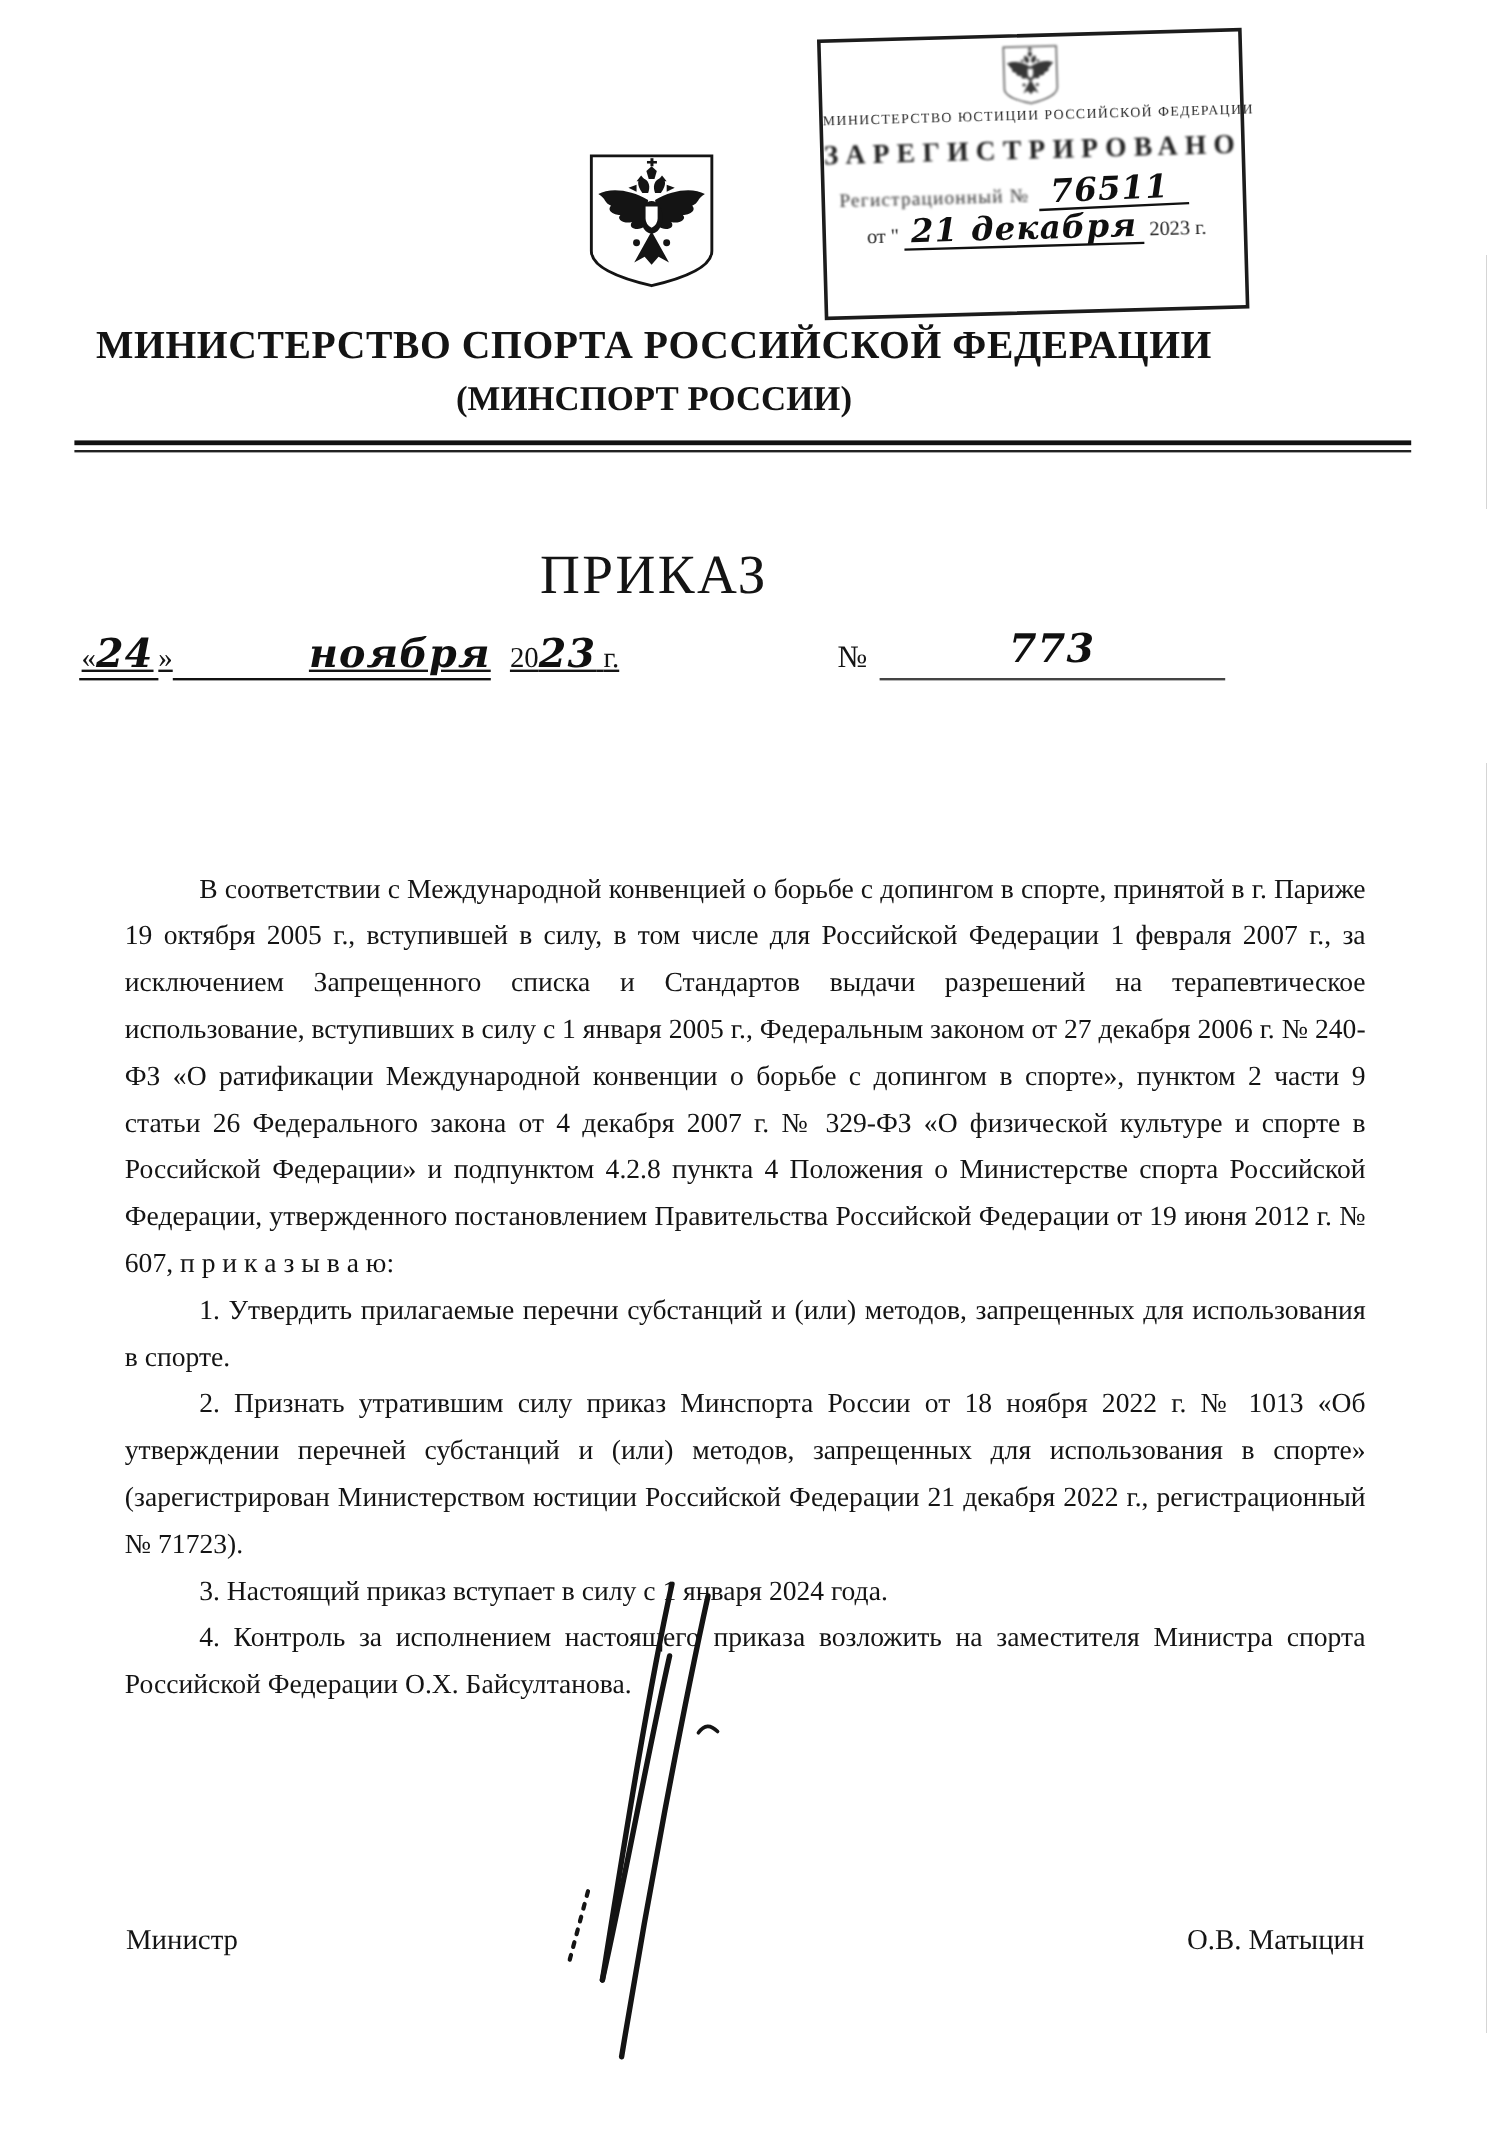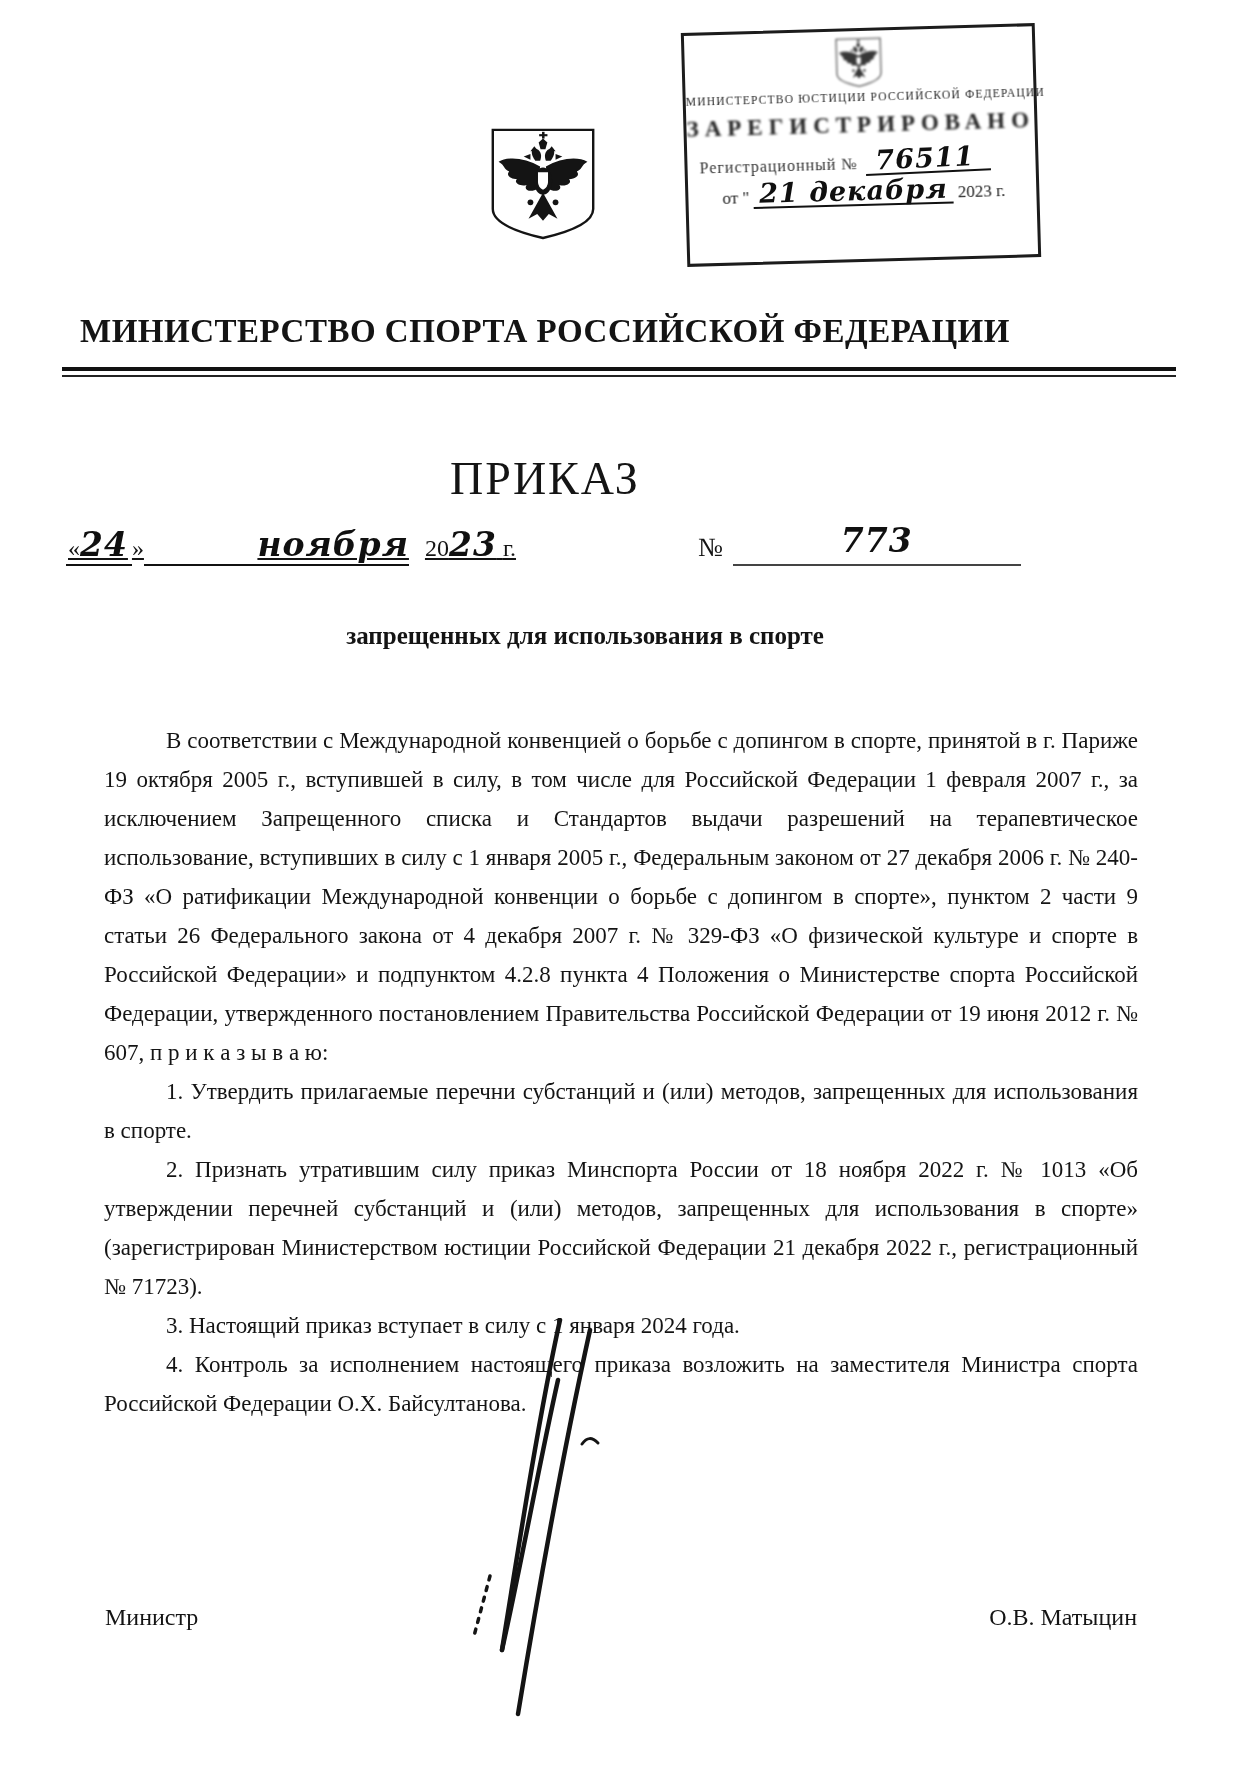--- a/index.html
+++ b/index.html
@@ -39,21 +39,21 @@
     font-family:"DejaVu Serif", serif; font-style:italic; font-weight:bold;
     letter-spacing:1px; color:#101010;
   }
   .hand-lg { font-size:27px; line-height:1; }
   .hand-xl { font-size:33px; line-height:1; }
 
   
   .coa { position:absolute; left:487px; top:126px; width:112px; height:114px; }
   .ministry-name {
     position:absolute; left:64px; top:270px; width:962px; text-align:center;
-    font-weight:bold; font-size:33px; letter-spacing:0.5px; white-space:nowrap;margin-top:43px;
+    font-weight:bold; font-size:33px; letter-spacing:0.5px; white-space:nowrap;
   }
   .ministry-short {
     position:absolute; left:64px; top:317px; width:962px; text-align:center;
     font-weight:bold; font-size:29px;
   }
   .rule {
     position:absolute; left:62px; top:367px; width:1114px; height:4px;
     border-top:4px solid #111; border-bottom:2px solid #222;
   }
   .doc-type {
@@ -130,38 +130,38 @@
       <span class="stamp-date-prefix">от "</span>
       <span class="stamp-date-hand hand hand-lg">21 декабря</span>
       <span class="stamp-date-tail">2023 г.</span>
     </span>
   </div>
 
   <svg class="coa" viewBox="0 0 116 118">
       <use href="#coa"></use>
     </svg>
   <div class="ministry-name">МИНИСТЕРСТВО СПОРТА РОССИЙСКОЙ ФЕДЕРАЦИИ</div>
+  <div class="ministry-short">(МИНСПОРТ РОССИИ)</div>
   <div class="rule"></div>
   <div class="doc-type">ПРИКАЗ</div>
 
   <div class="date-row">
     <div class="date-left">
       <span class="dl-day-wrap"><span>«</span><span class="hand hand-xl">24</span></span>
       <span>»</span>
       <span class="dl-month-wrap"><span class="hand hand-xl">ноября</span></span>
       <span class="dl-year-group"><span>20</span><span class="hand hand-xl">23</span> <span>г.</span></span>
     </div>
     <div class="no-group">
       <span class="no-label">№</span>
       <span class="no-line"><span class="no-value hand hand-xl">773</span></span>
     </div>
   </div>
 
   <div class="doc-title">
-    <div>запрещенных для использования в спорте</div>
   </div>
 
   <div class="body-text">
     <p>В соответствии с Международной конвенцией о борьбе с допингом в спорте, принятой в г. Париже 19 октября 2005 г., вступившей в силу, в том числе для Российской Федерации 1 февраля 2007 г., за исключением Запрещенного списка и Стандартов выдачи разрешений на терапевтическое использование, вступивших в силу с 1 января 2005 г., Федеральным законом от 27 декабря 2006 г. № 240-ФЗ «О ратификации Международной конвенции о борьбе с допингом в спорте», пунктом 2 части 9 статьи 26 Федерального закона от 4 декабря 2007 г. № 329-ФЗ «О физической культуре и спорте в Российской Федерации» и подпунктом 4.2.8 пункта 4 Положения о Министерстве спорта Российской Федерации, утвержденного постановлением Правительства Российской Федерации от 19 июня 2012 г. № 607, п р и к а з ы в а ю:</p>
     <p>1. Утвердить прилагаемые перечни субстанций и (или) методов, запрещенных для использования в спорте.</p>
     <p>2. Признать утратившим силу приказ Минспорта России от 18 ноября 2022 г. № 1013 «Об утверждении перечней субстанций и (или) методов, запрещенных для использования в спорте» (зарегистрирован Министерством юстиции Российской Федерации 21 декабря 2022 г., регистрационный № 71723).</p>
     <p>3. Настоящий приказ вступает в силу с 1 января 2024 года.</p>
     <p>4. Контроль за исполнением настоящего приказа возложить на заместителя Министра спорта Российской Федерации О.Х. Байсултанова.</p>
   </div>
 

